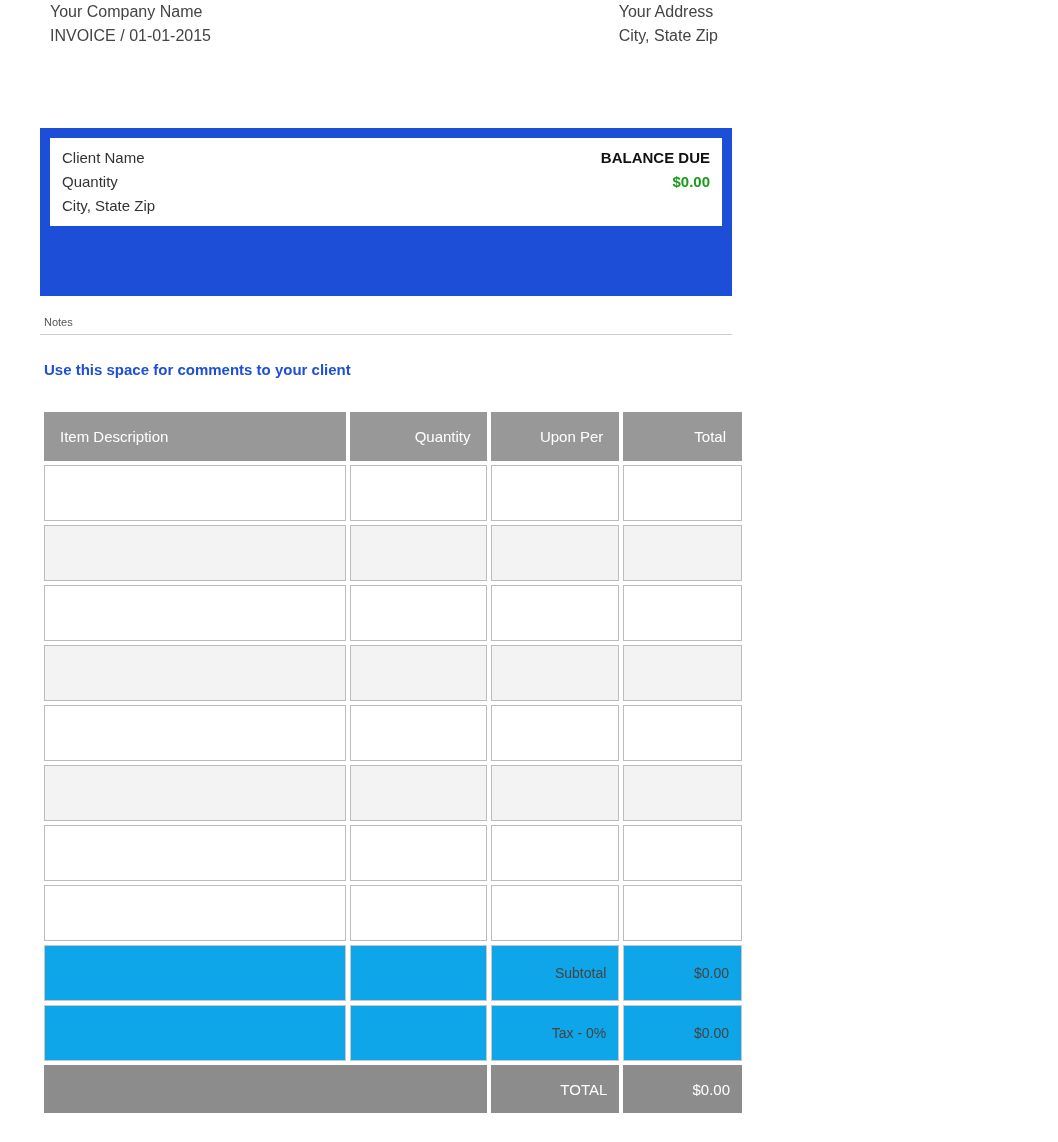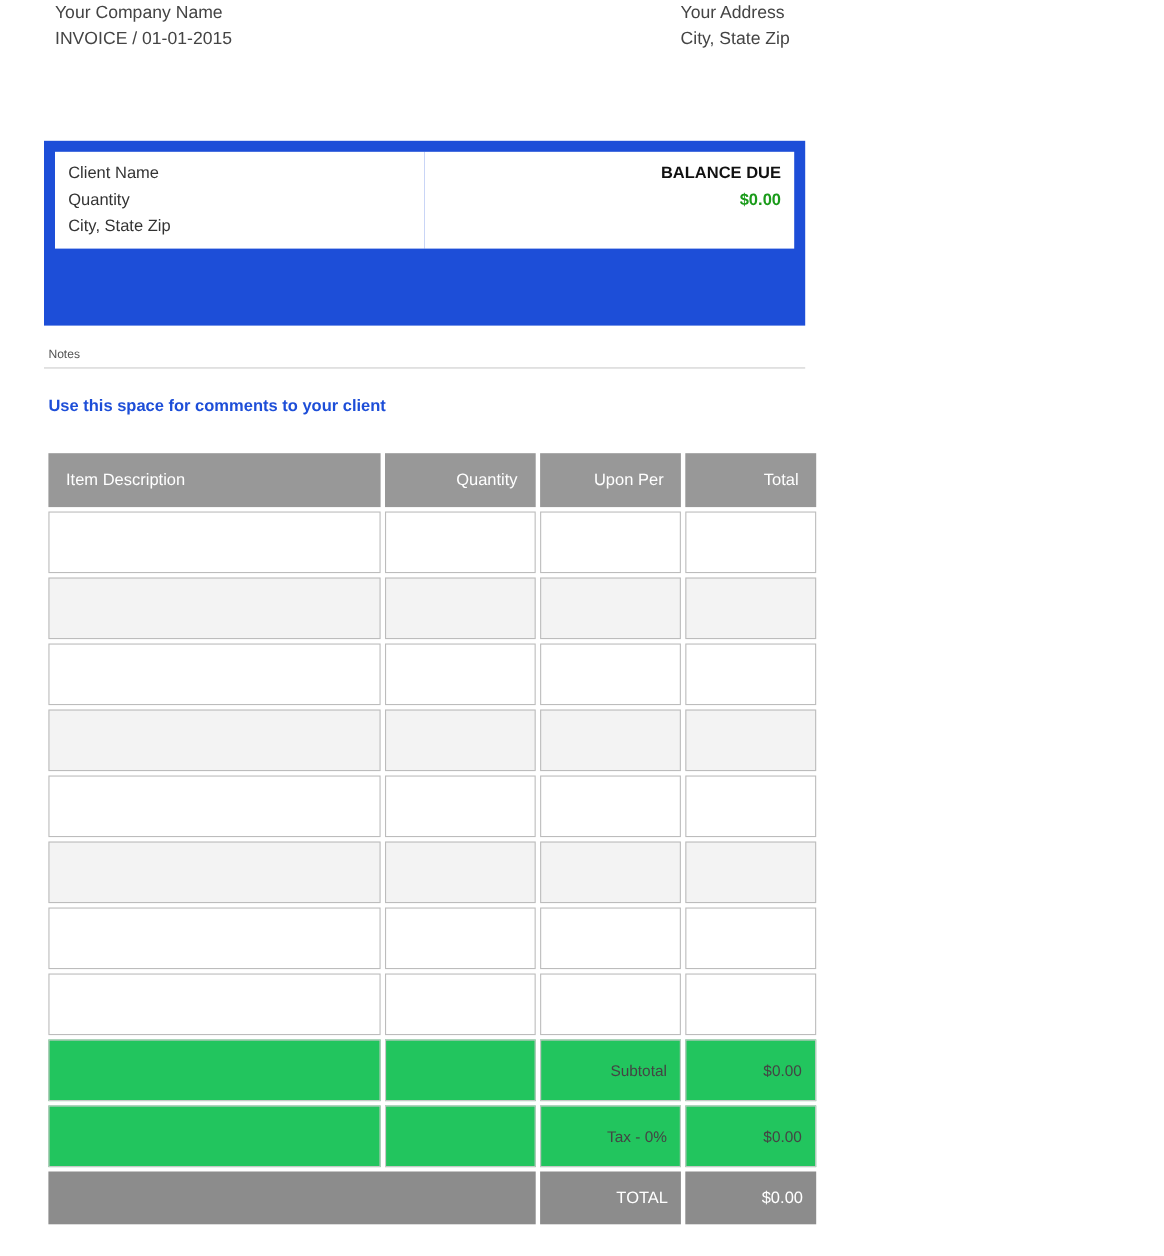--- a/index.html
+++ b/index.html
@@ -85,21 +85,21 @@
     padding: 0 12px;
     font-size: 14px;
   }
   .items-table tr.alt td { background: #f3f3f3; }
   .items-table tr.white-row td { background: #ffffff; }
   .items-table .col-desc { width: 300px; }
   .items-table .col-qty  { width: 136px; }
   .items-table .col-price{ width: 128px; }
   .items-table .col-total{ width: 118px; }
   .summary-row td {
-    background: #22c55e;
+    background: #0ea5e9;
     text-align: right;
     color: #444;
     font-size: 14px;
   }
   .summary-row td.noborder { border: 1px solid #c8c8c8; }
   .grand-total-row td {
     background: #8c8c8c;
     color: #ffffff;
     text-align: right;
     font-size: 15px;

